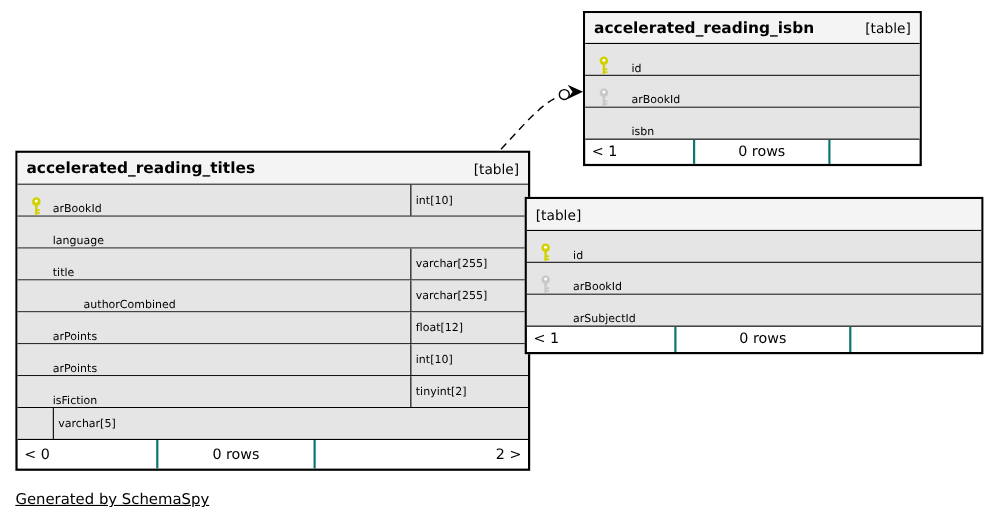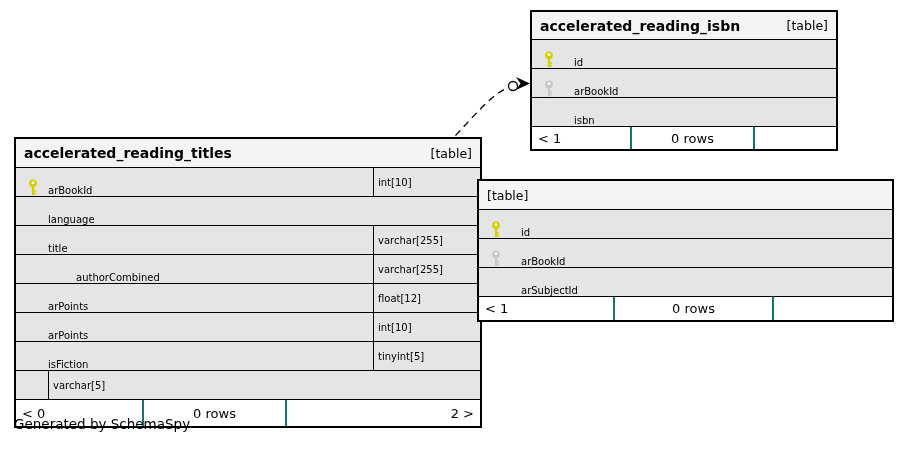--- a/index.html
+++ b/index.html
@@ -28,21 +28,21 @@
     width:107px; align-self:stretch; display:flex; align-items:center;
     border-left:1px solid #000; padding-left:4px; box-sizing:border-box;
   }
   .tfoot { display:flex; font-size:13px; box-sizing:border-box; }
   .fc { display:flex; align-items:center; box-sizing:border-box; height:100%; }
   .fc + .fc { border-left:2px solid #0f766e; }
   .fc-left   { padding-left:6px; justify-content:flex-start; }
   .fc-center { justify-content:center; }
   .fc-right  { flex:1; justify-content:flex-end; padding-right:6px; }
   .connectors { position:absolute; left:0; top:0; pointer-events:none; }
-  .gen-note { position:absolute; left:14px; top:416px; font-size:13.5px; }
+  .gen-note { position:absolute; left:14px; top:446px; font-size:13.5px;text-decoration:underline; }
   .keysvg { display:block; }
 </style>
 </head>
 <body>
 
 <svg class="connectors" width="909" height="469">
 
   <path d="M410,167 L419,166.5" stroke="#000" stroke-width="1.3" fill="none"></path>
 
   <path d="M419,166.5 C450,150 480,101 506,88.5" stroke="#000" stroke-width="1.3" fill="none" stroke-dasharray="7,5"></path>
@@ -92,21 +92,21 @@
     <span class="coltype">float[12]</span>
   </div>
   <div class="row" style="height:29px;">
     <span class="icon-slot"></span>
     <span class="colname">arPoints</span>
     <span class="coltype">int[10]</span>
   </div>
   <div class="row" style="height:29px;">
     <span class="icon-slot"></span>
     <span class="colname">isFiction</span>
-    <span class="coltype">tinyint[5]</span>
+    <span class="coltype">tinyint[2]</span>
   </div>
   <div class="row" style="height:29px;">
     <span class="icon-slot"></span>
     <span class="coltype">varchar[5]</span>
   </div>
   <div class="tfoot" style="height:26px;">
     <span class="fc fc-left" style="width:126px;">&lt; 0</span>
     <span class="fc fc-center" style="width:143px;">0 rows</span>
     <span class="fc fc-right">2 &gt;</span>
   </div>

